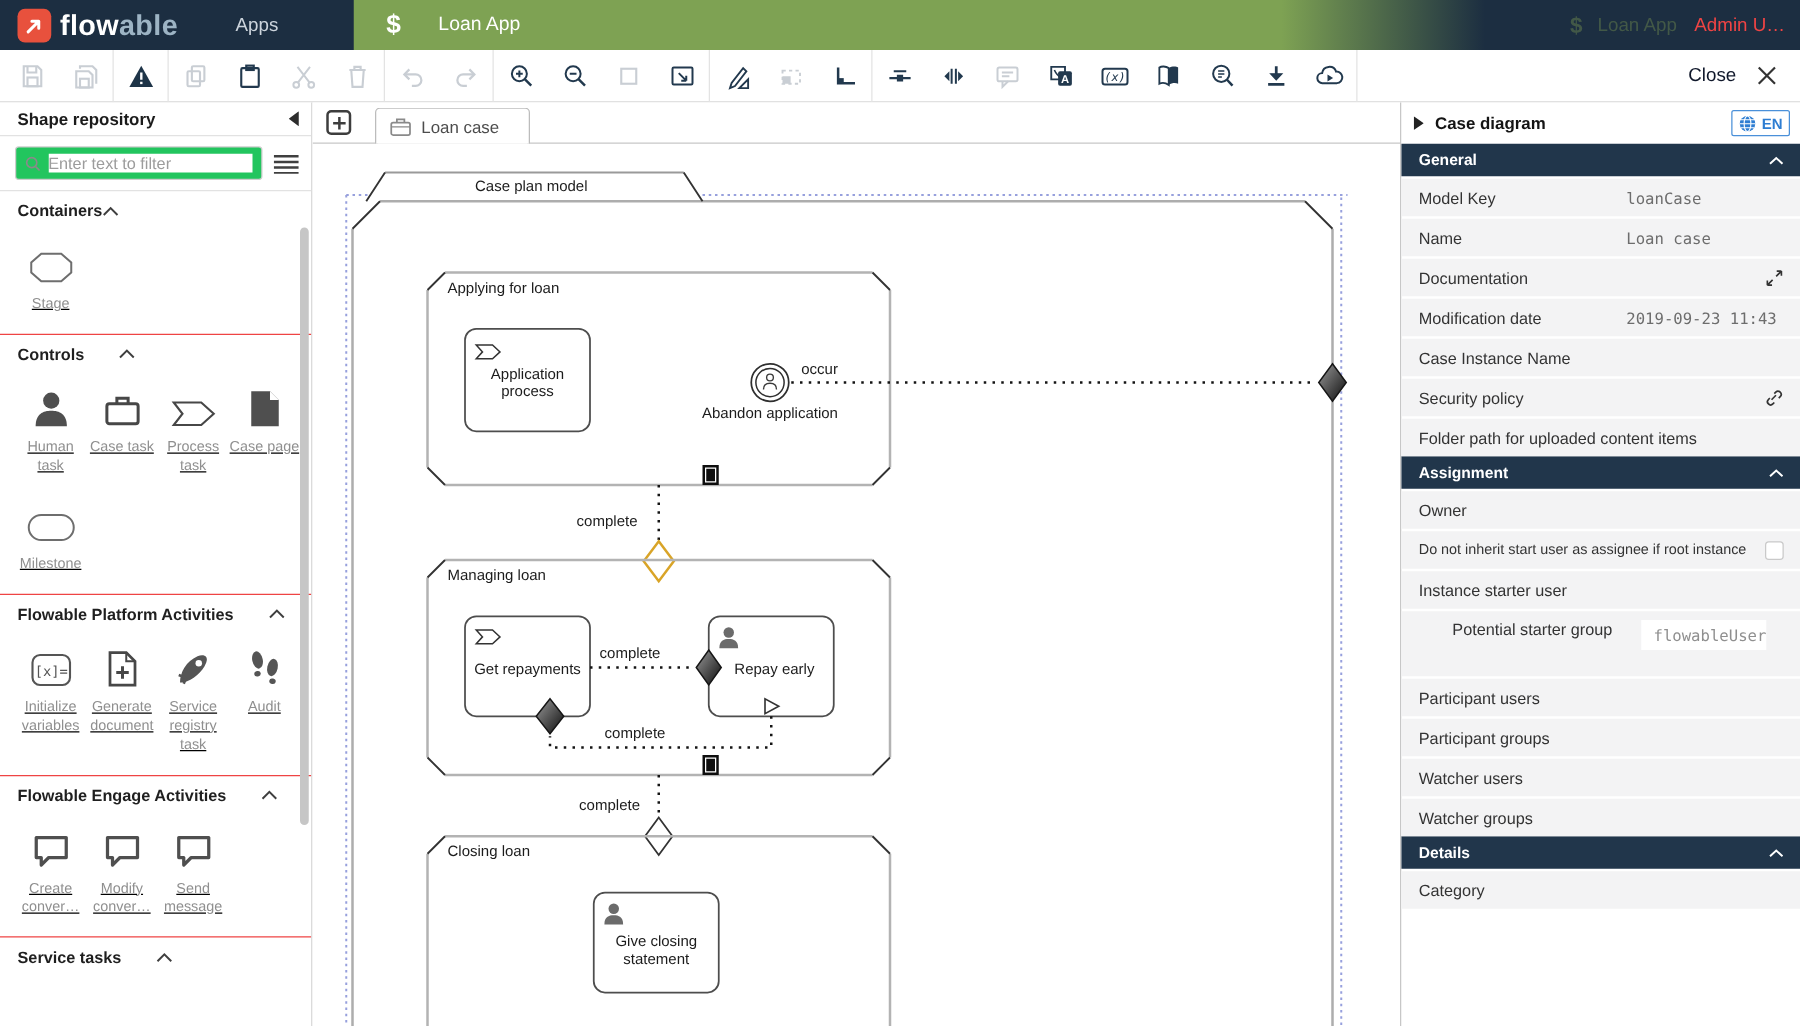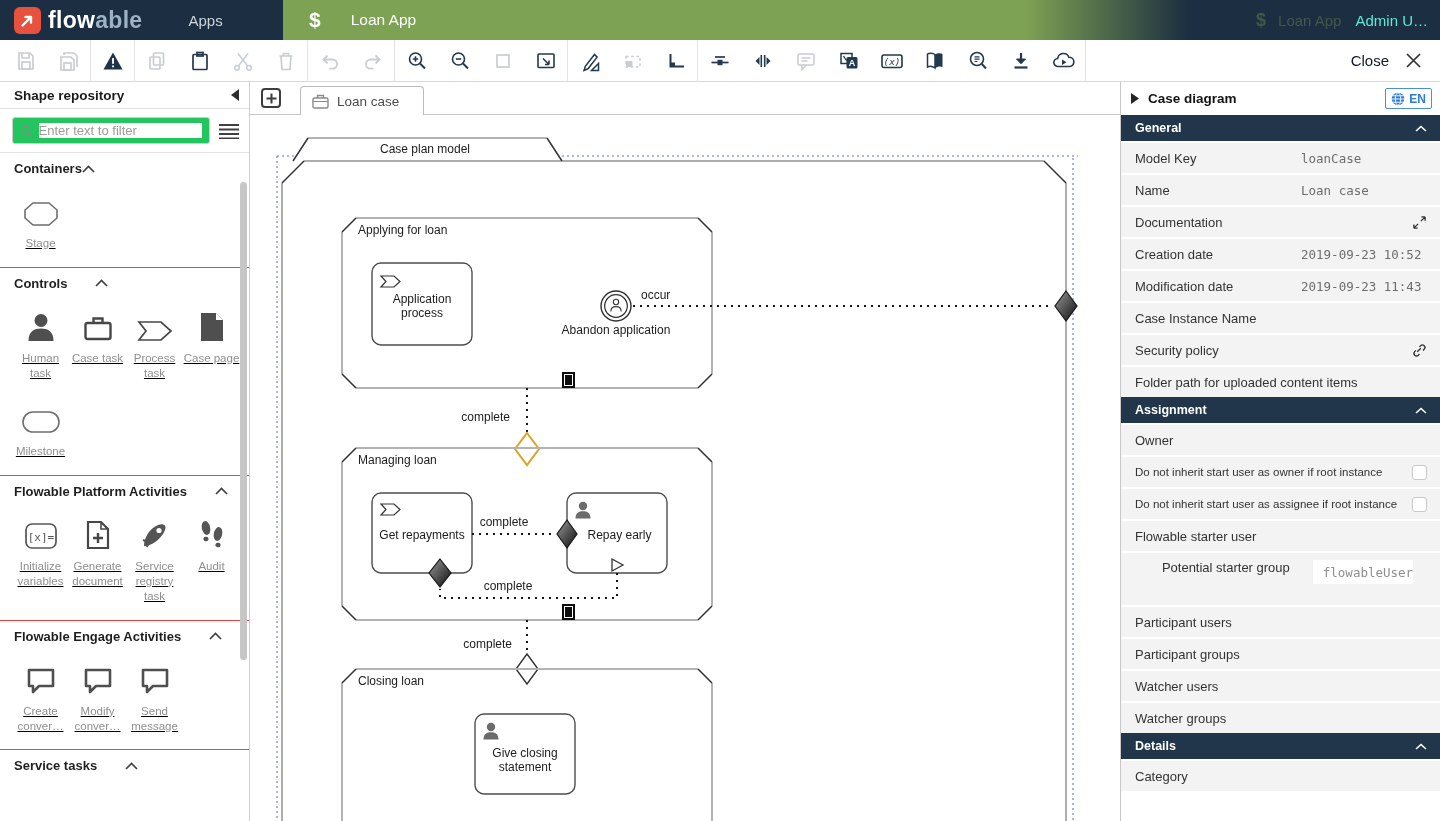--- a/index.html
+++ b/index.html
@@ -15,21 +15,21 @@
   .logo-text .lt2 { color:#9db4c4; }
   .apps-link { color:#ccd4dc; font-size:15px; margin-left:46px; z-index:2; }
   .app-tab { position:absolute; left:283px; top:0; height:40px; width:905px;
     background:linear-gradient(90deg,#7ea253 0%, #7ea253 82%, rgba(126,162,83,0) 100%);
     display:flex; align-items:center; color:#fff; }
   .app-dollar { font-size:21px; font-weight:bold; margin-left:26px; }
   .app-name { font-size:15.5px; margin-left:30px; }
   .user-area { position:absolute; right:12px; top:0; height:40px; display:flex; align-items:center; gap:14px; }
   .ghost { color:rgba(128,158,82,.38); font-size:15px; display:flex; gap:12px; align-items:center; }
   .ghost .gd { font-size:18px; font-weight:bold; }
-  .user-name { color:#5eead4; font-size:15px; }
+  .user-name { color:#ef4444; font-size:15px; }
 
   
   .toolbar { height:42px; background:#fff; border-bottom:1px solid #d8d8d8; display:flex; align-items:center; padding-left:4px; }
   .tbtn { width:43px; height:42px; display:flex; align-items:center; justify-content:center; cursor:pointer; flex:none; }
   .tsep { width:1px; height:42px; background:#e3e3e3; flex:none; }
   .close-area { margin-left:auto; display:flex; align-items:center; gap:16px; padding-right:18px; }
   .close-label { font-size:15px; color:#0f172a; }
   svg.ti { display:block; }
   .en-st { stroke:#22394e; } .en-fl { fill:#22394e; }
   .dis-st { stroke:#c9ced4; } .dis-fl { fill:#c9ced4; }
@@ -679,24 +679,20 @@
       <span>Documentation</span>
       <span class="rowicon">
         <svg width="15" height="15" viewBox="0 0 16 16" fill="none">
             <g stroke="#333" stroke-width="1.4">
               <path d="M9.5,6.5 L14,2 M14,2 h-4 M14,2 v4 M6.5,9.5 L2,14 M2,14 h4 M2,14 v-4"></path>
             </g>
           </svg>
       </span>
     </div>
     <div class="prow">
-      <span>Creation date</span>
-      <span class="pval">2019-09-23 10:52</span>
-    </div>
-    <div class="prow">
       <span>Modification date</span>
       <span class="pval">2019-09-23 11:43</span>
     </div>
     <div class="prow">
       <span>Case Instance Name</span>
     </div>
     <div class="prow">
       <span>Security policy</span>
       <span class="rowicon">
         <svg width="16" height="16" viewBox="0 0 18 18" fill="none">
@@ -715,29 +711,25 @@
     <div class="psec">
       <span class="psec-title">Assignment</span>
       <svg width="12" height="7" viewBox="0 0 12 7" fill="none">
           <path d="M1,6 L6,1.5 L11,6" stroke="#fff" stroke-width="1.6"></path>
         </svg>
     </div>
     <div class="prow">
       <span>Owner</span>
     </div>
     <div class="prow cbrow">
-      <span>Do not inherit start user as owner if root instance</span>
-      <span class="cbx"></span>
-    </div>
-    <div class="prow cbrow">
       <span>Do not inherit start user as assignee if root instance</span>
       <span class="cbx"></span>
     </div>
     <div class="prow">
-      <span>Flowable starter user</span>
+      <span>Instance starter user</span>
     </div>
     <div class="prow-tall">
       <span class="plabel">Potential starter group</span>
       <div class="pgval">flowableUser</div>
     </div>
     <div class="prow">
       <span>Participant users</span>
     </div>
     <div class="prow">
       <span>Participant groups</span>

